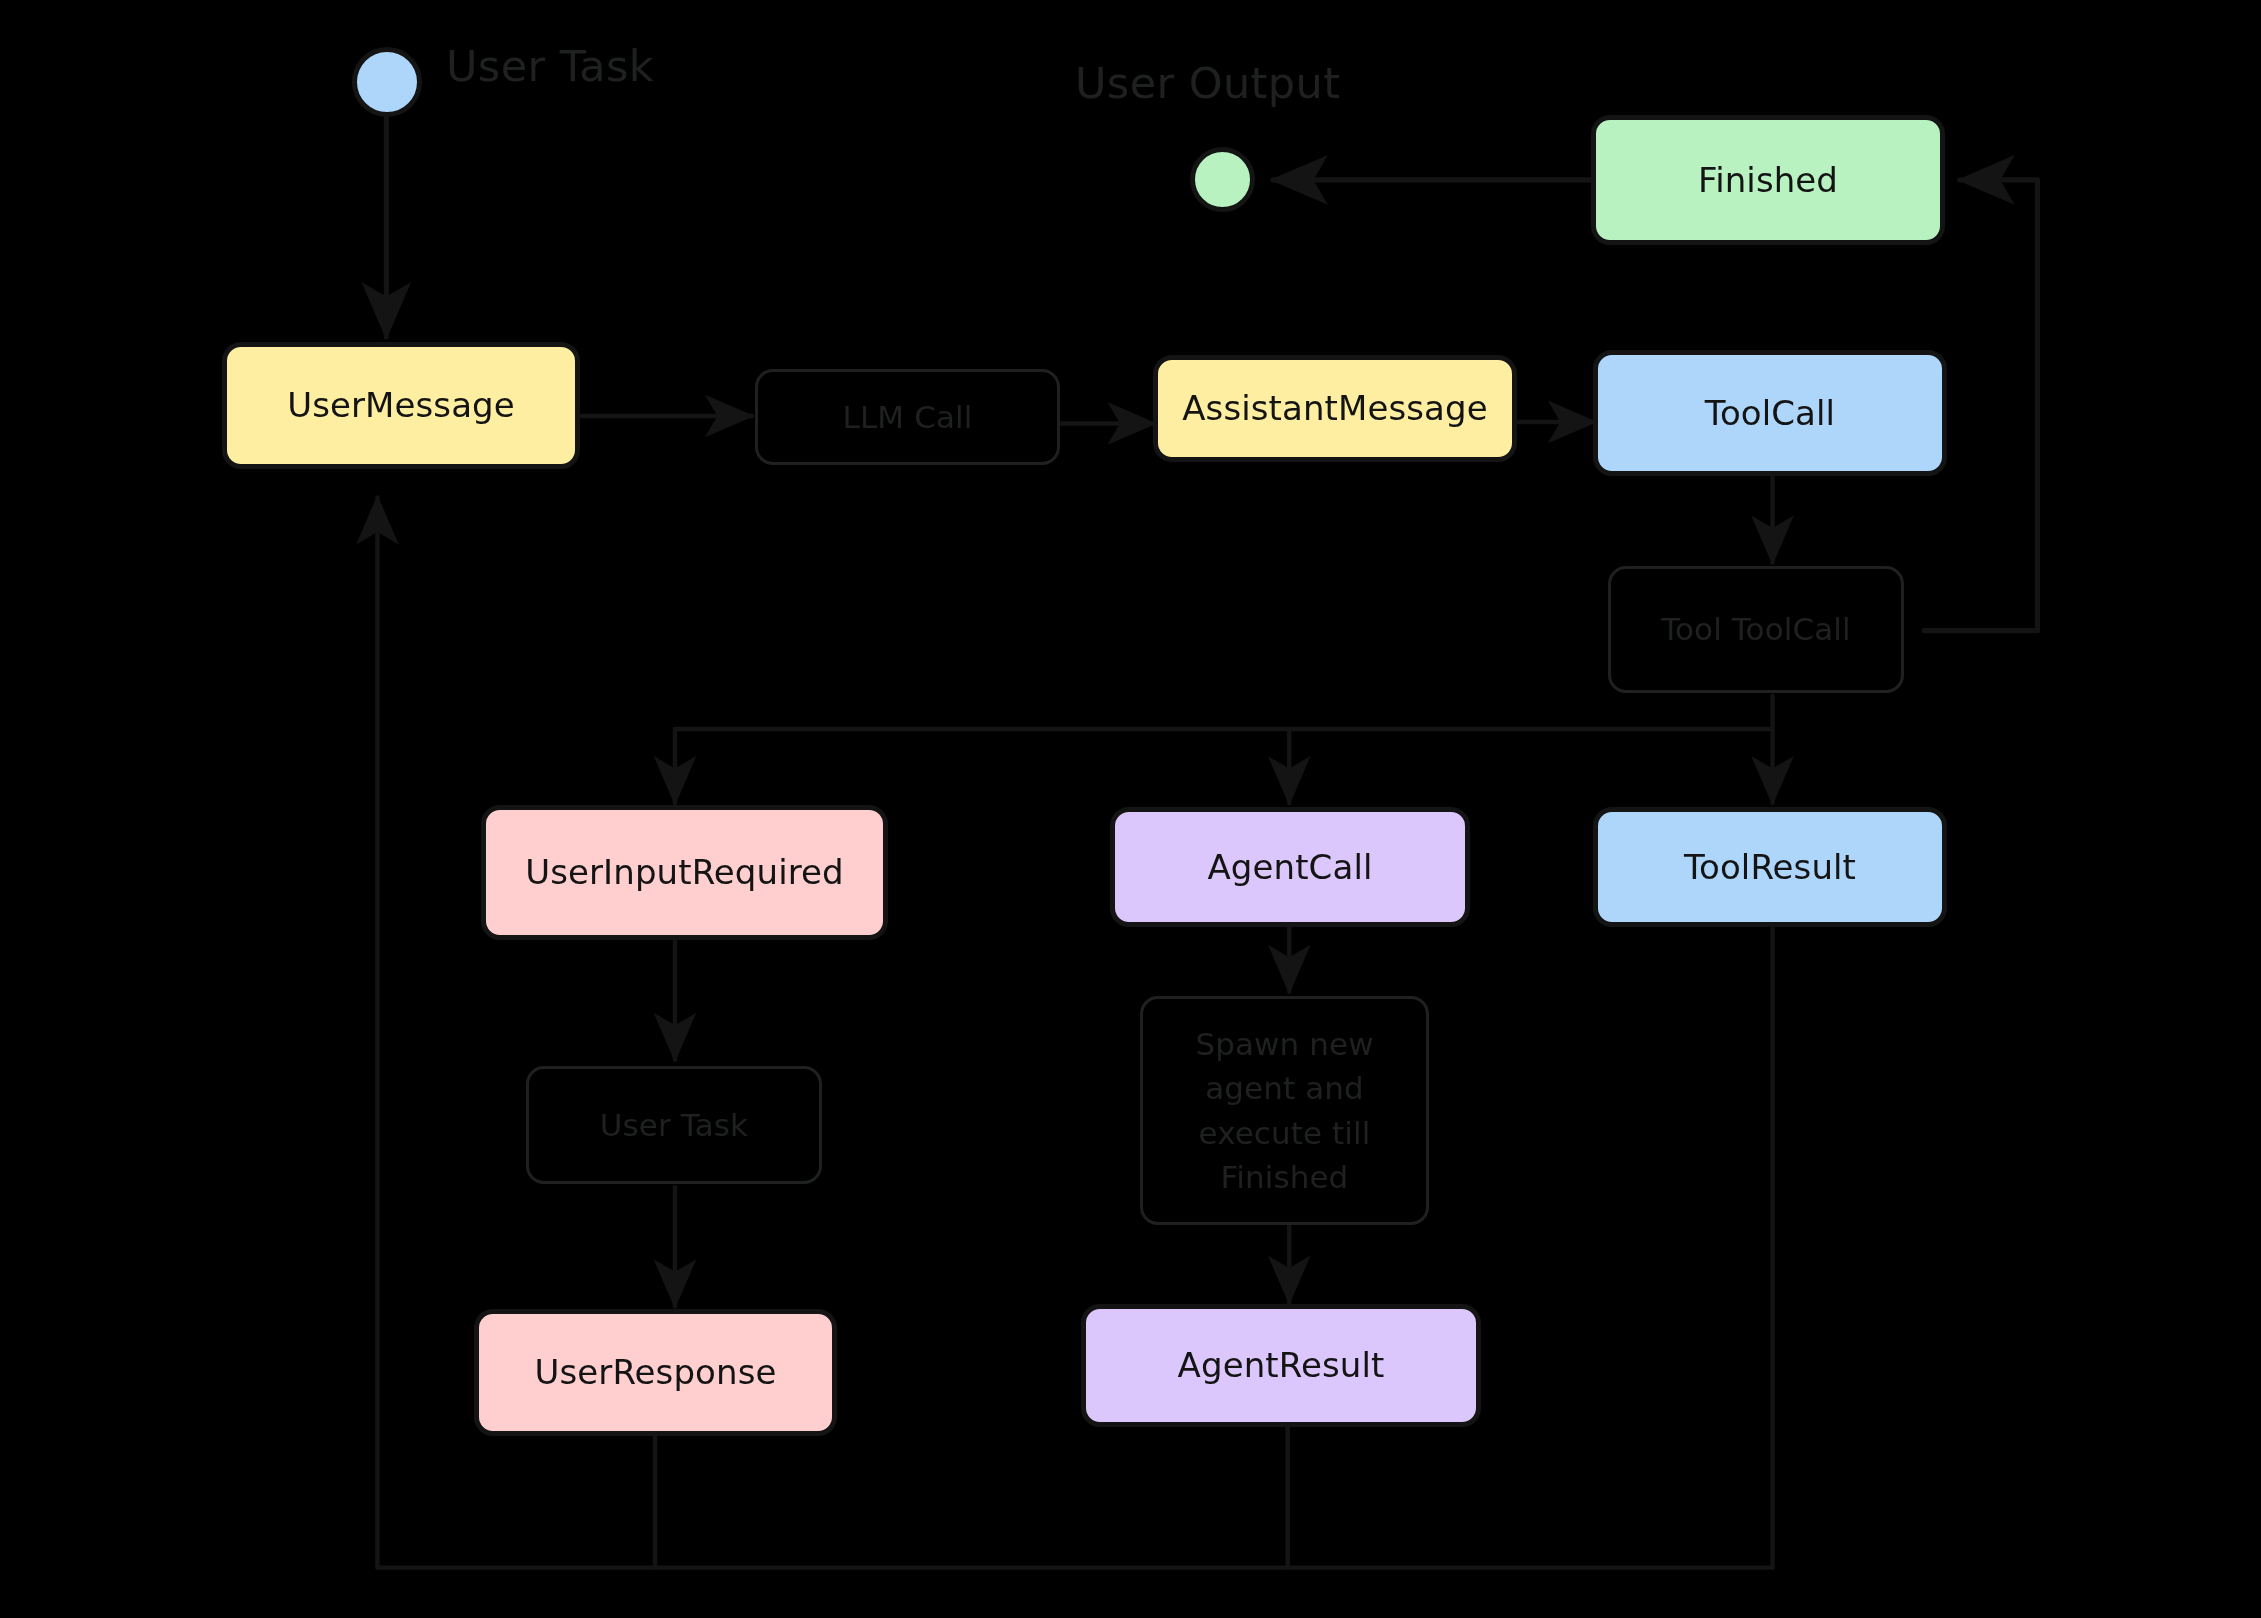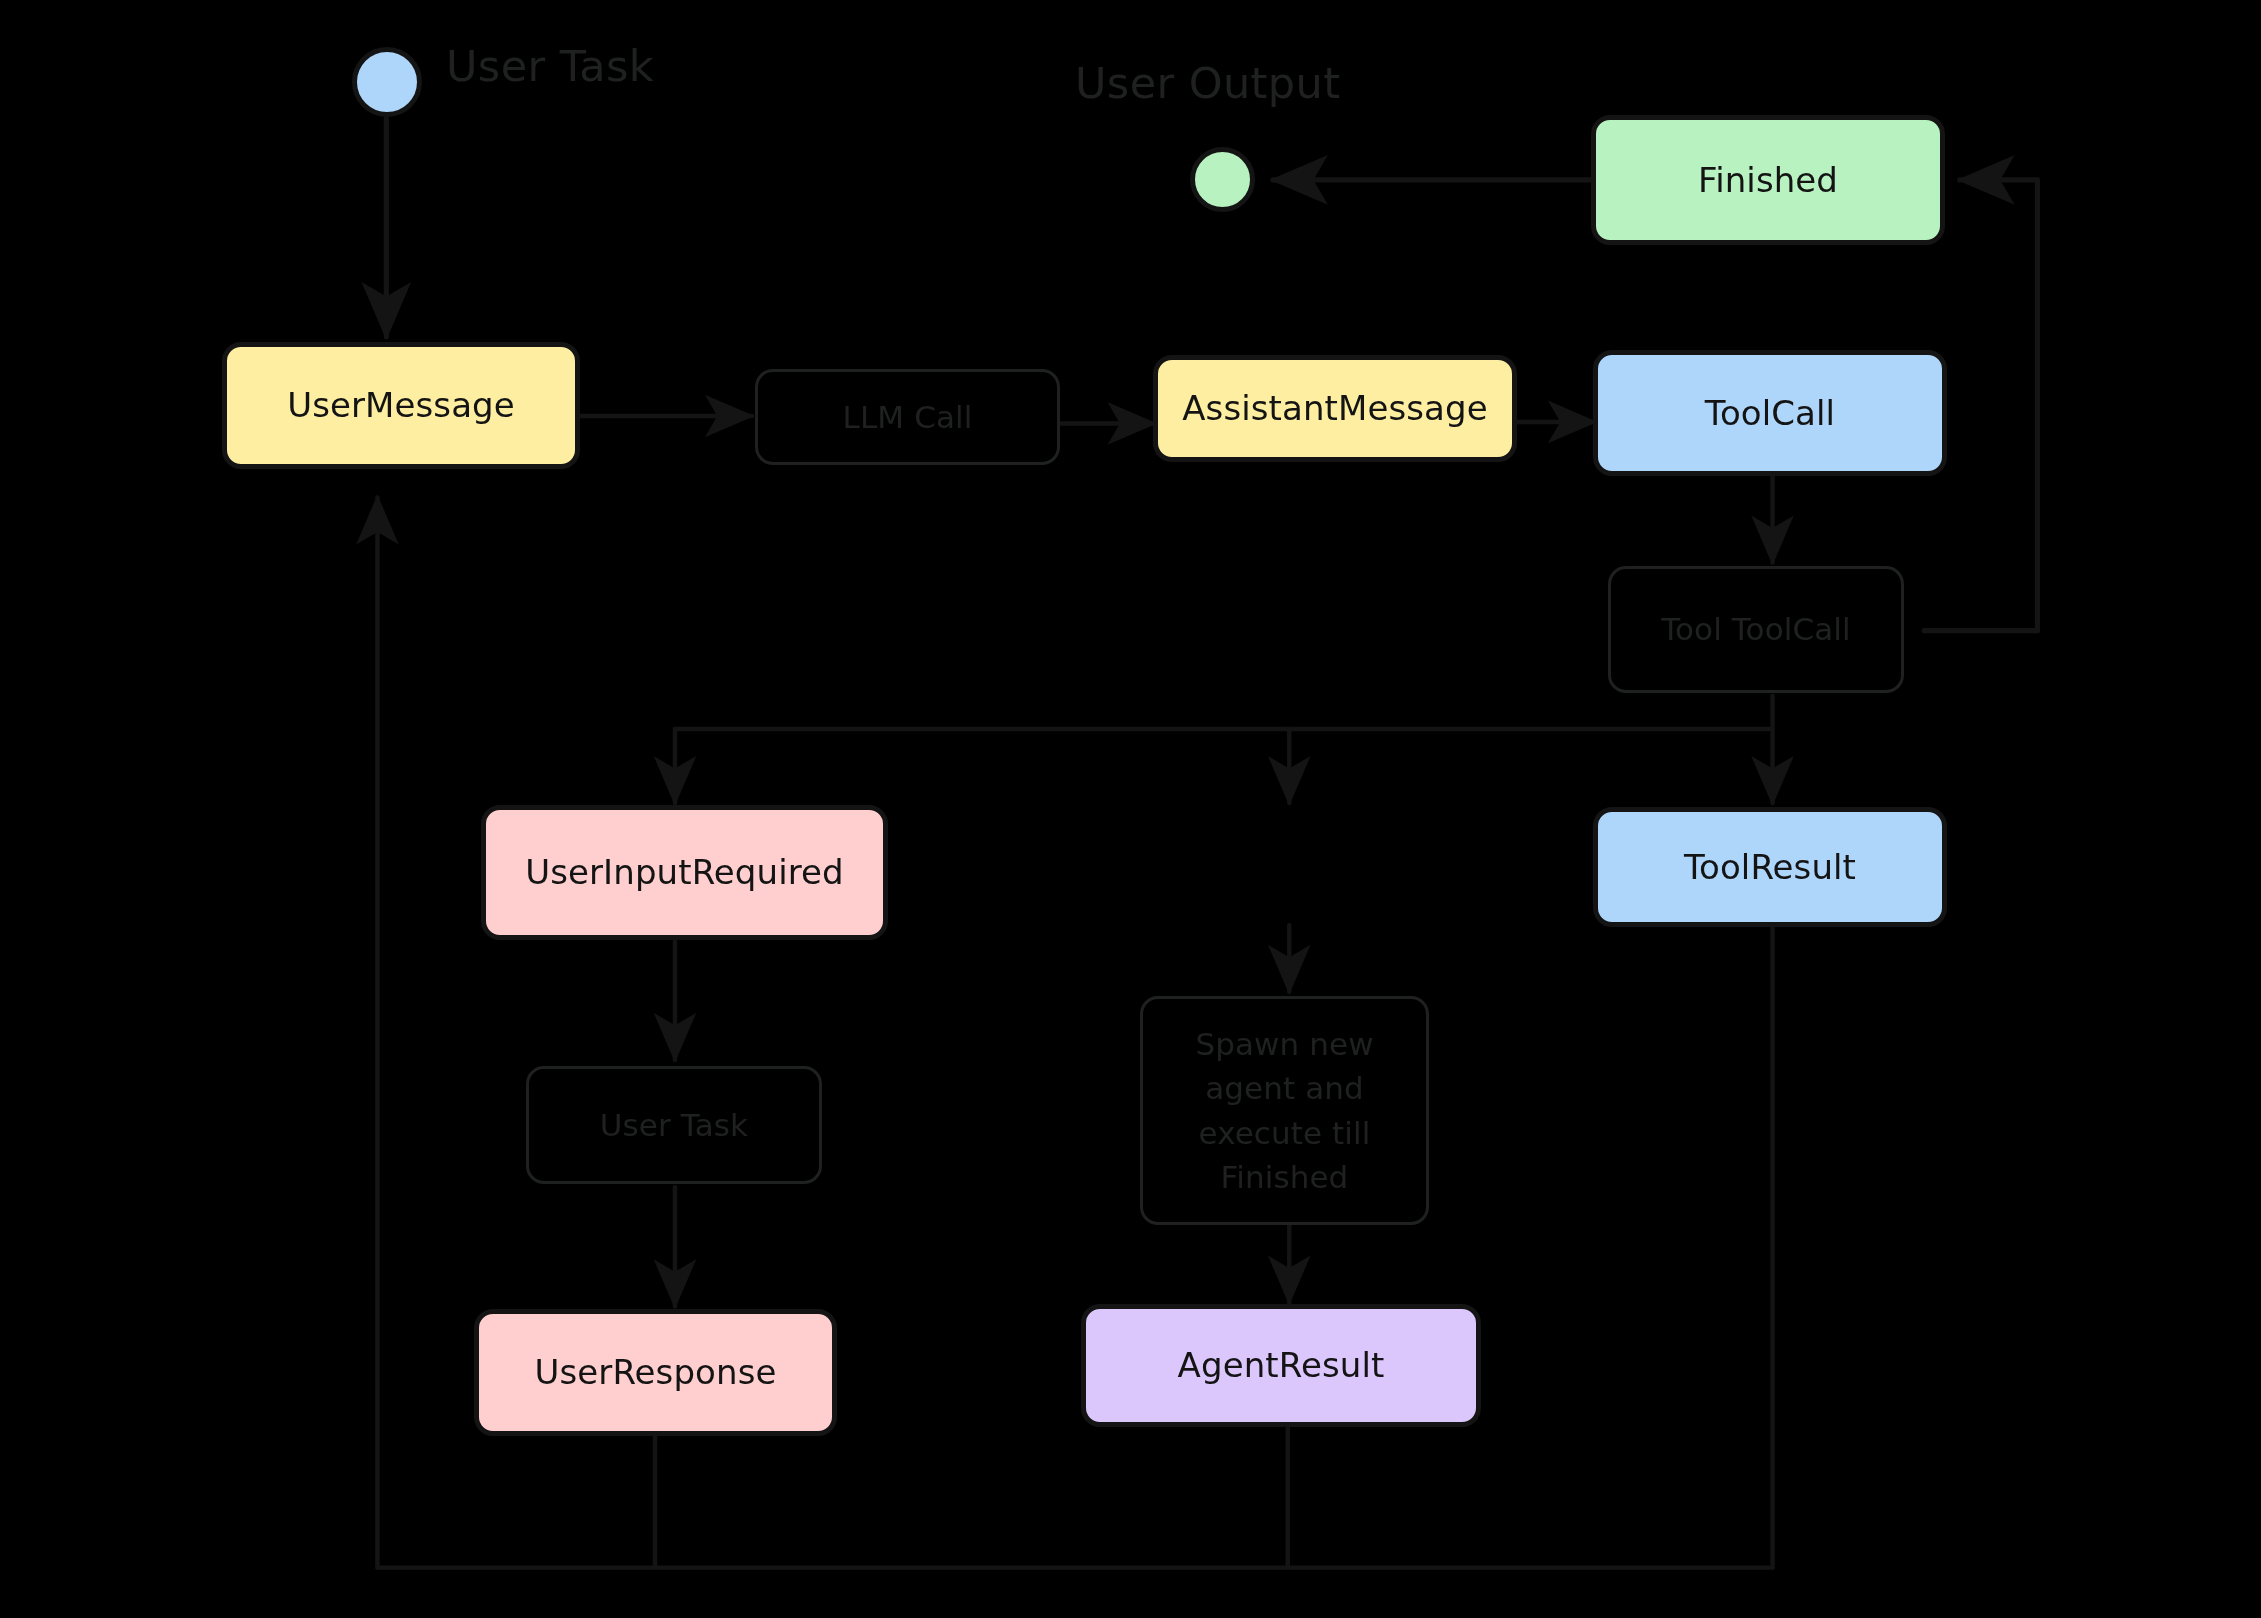--- a/index.html
+++ b/index.html
@@ -142,20 +142,23 @@
   </div>
 
   <div class="node state pink" style="left:481px;top:805px;width:407px;height:135px;">
     <span class="lbl">UserInputRequired</span>
   </div>
 
   <div class="node state pink" style="left:474px;top:1309px;width:363px;height:127px;">
     <span class="lbl">UserResponse</span>
   </div>
 
+  <div class="node state purple" style="left:1110px;top:807px;width:360px;height:120px;">
+    <span class="lbl">AgentCall</span>
+  </div>
 
   <div class="node state purple" style="left:1081px;top:1304px;width:400px;height:123px;">
     <span class="lbl">AgentResult</span>
   </div>
 
   <div class="node state blue" style="left:1593px;top:807px;width:354px;height:120px;">
     <span class="lbl">ToolResult</span>
   </div>
 
   <div class="node proc" style="left:755px;top:369px;width:305px;height:96px;">

